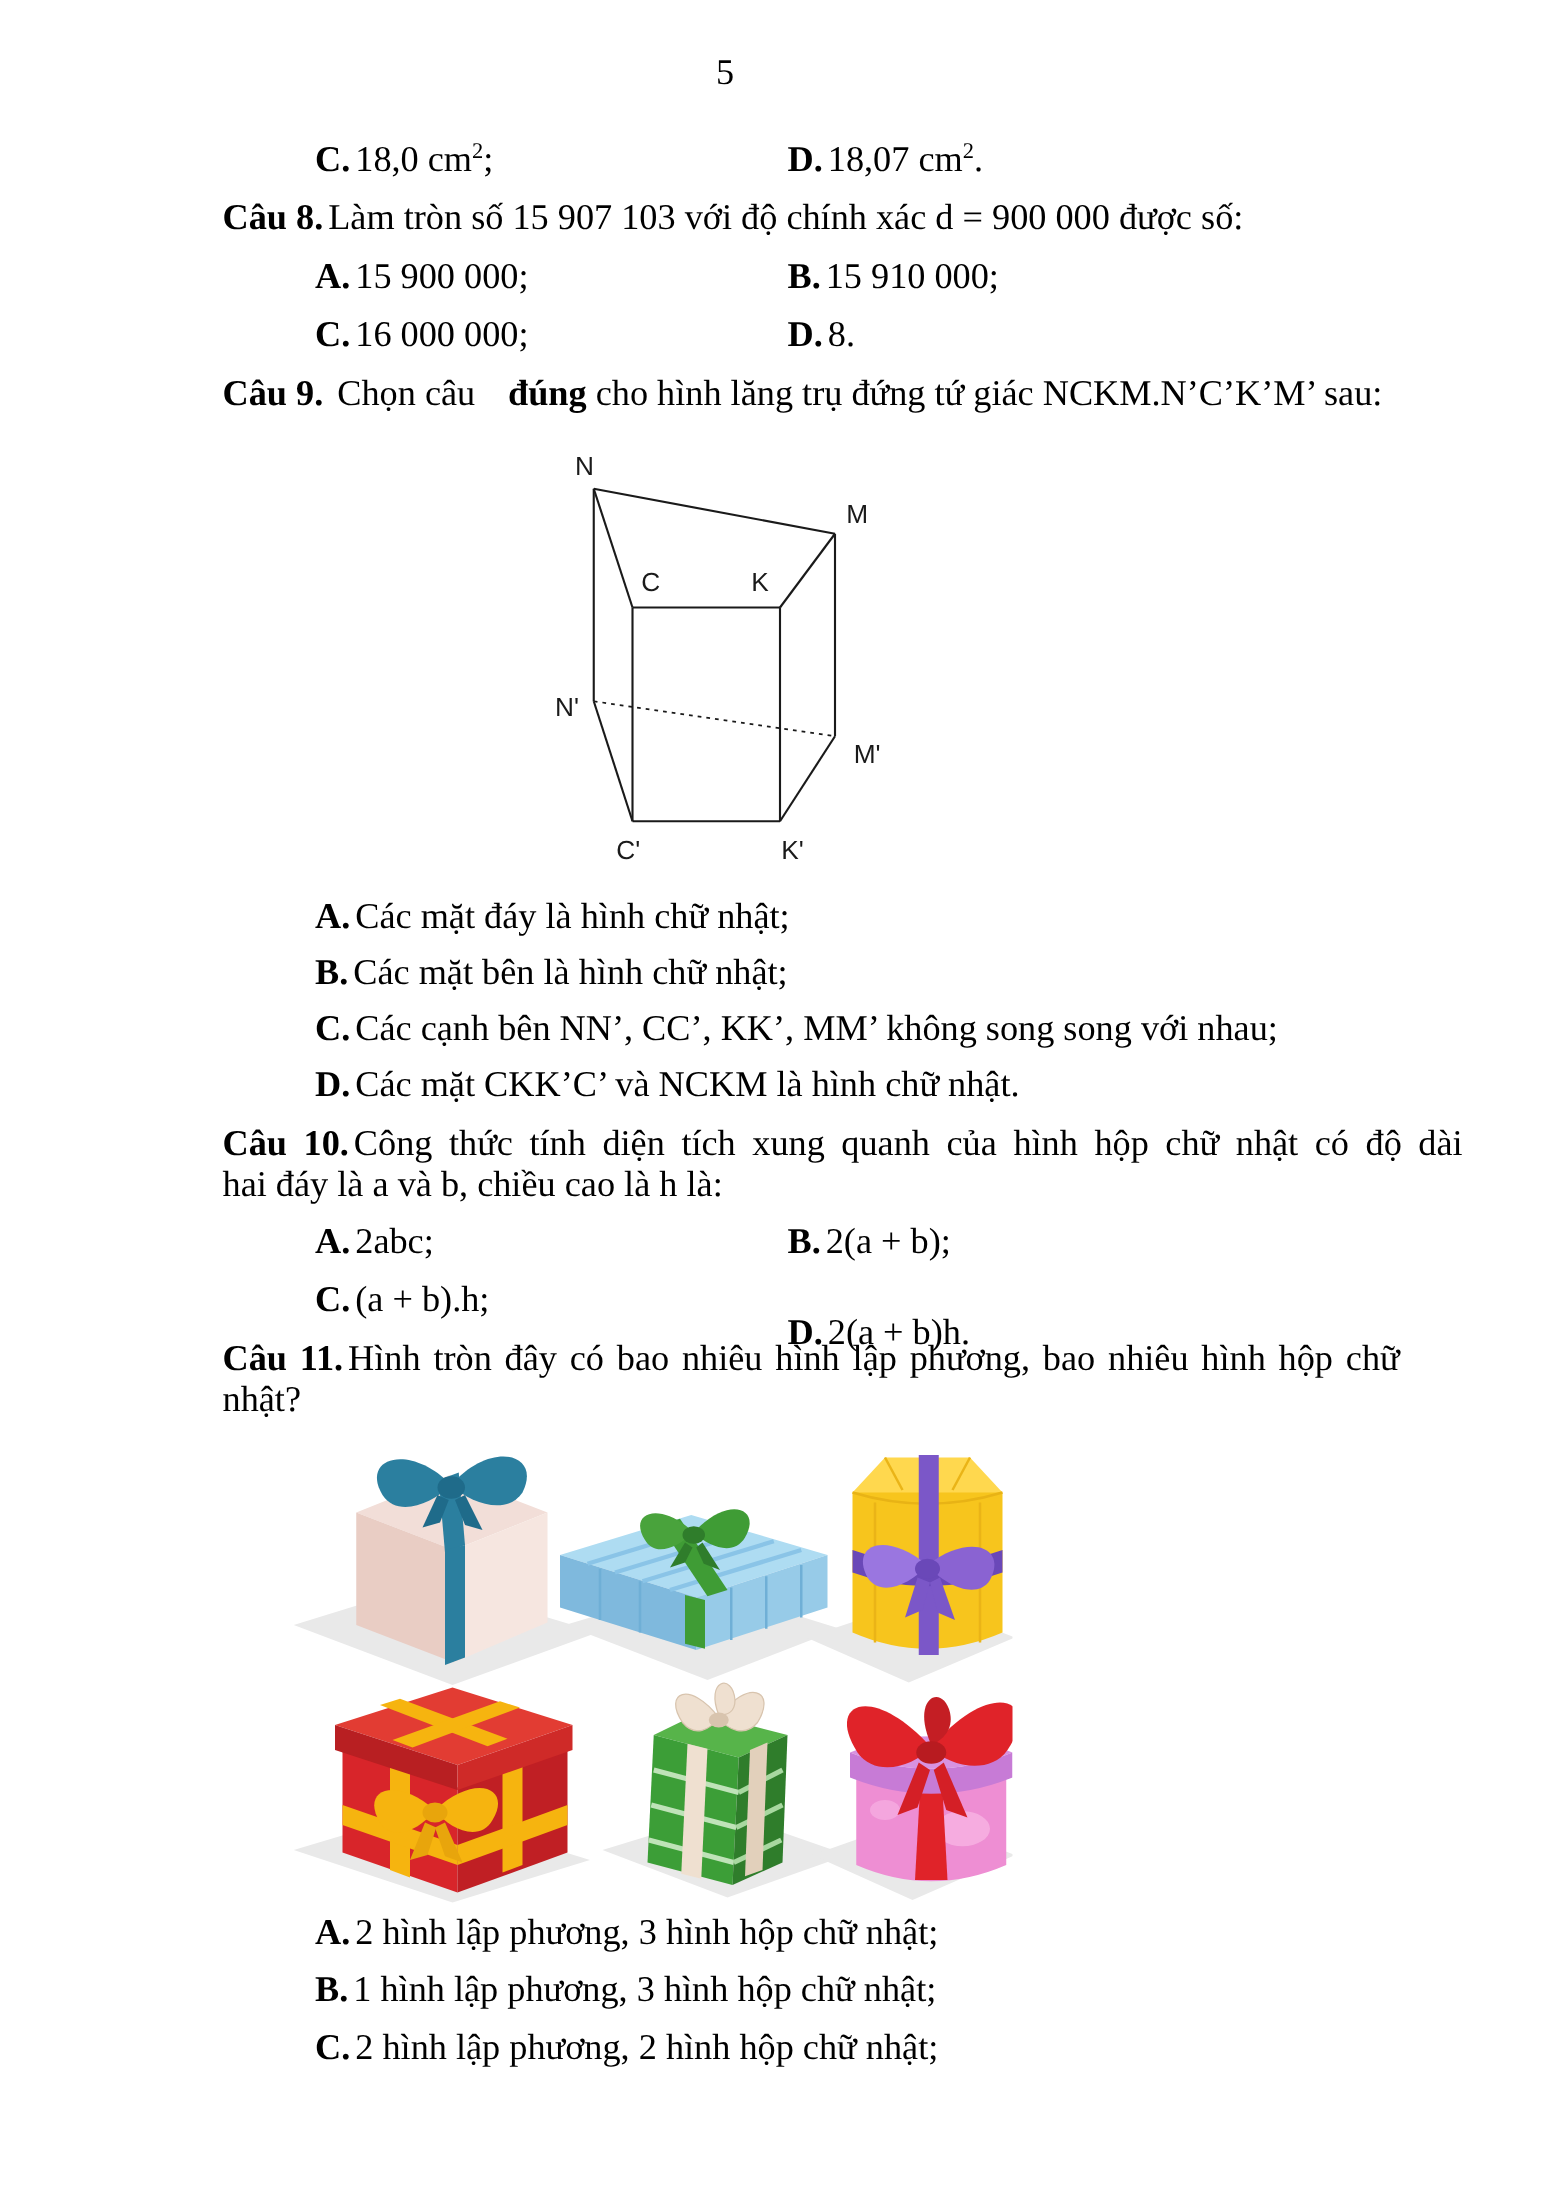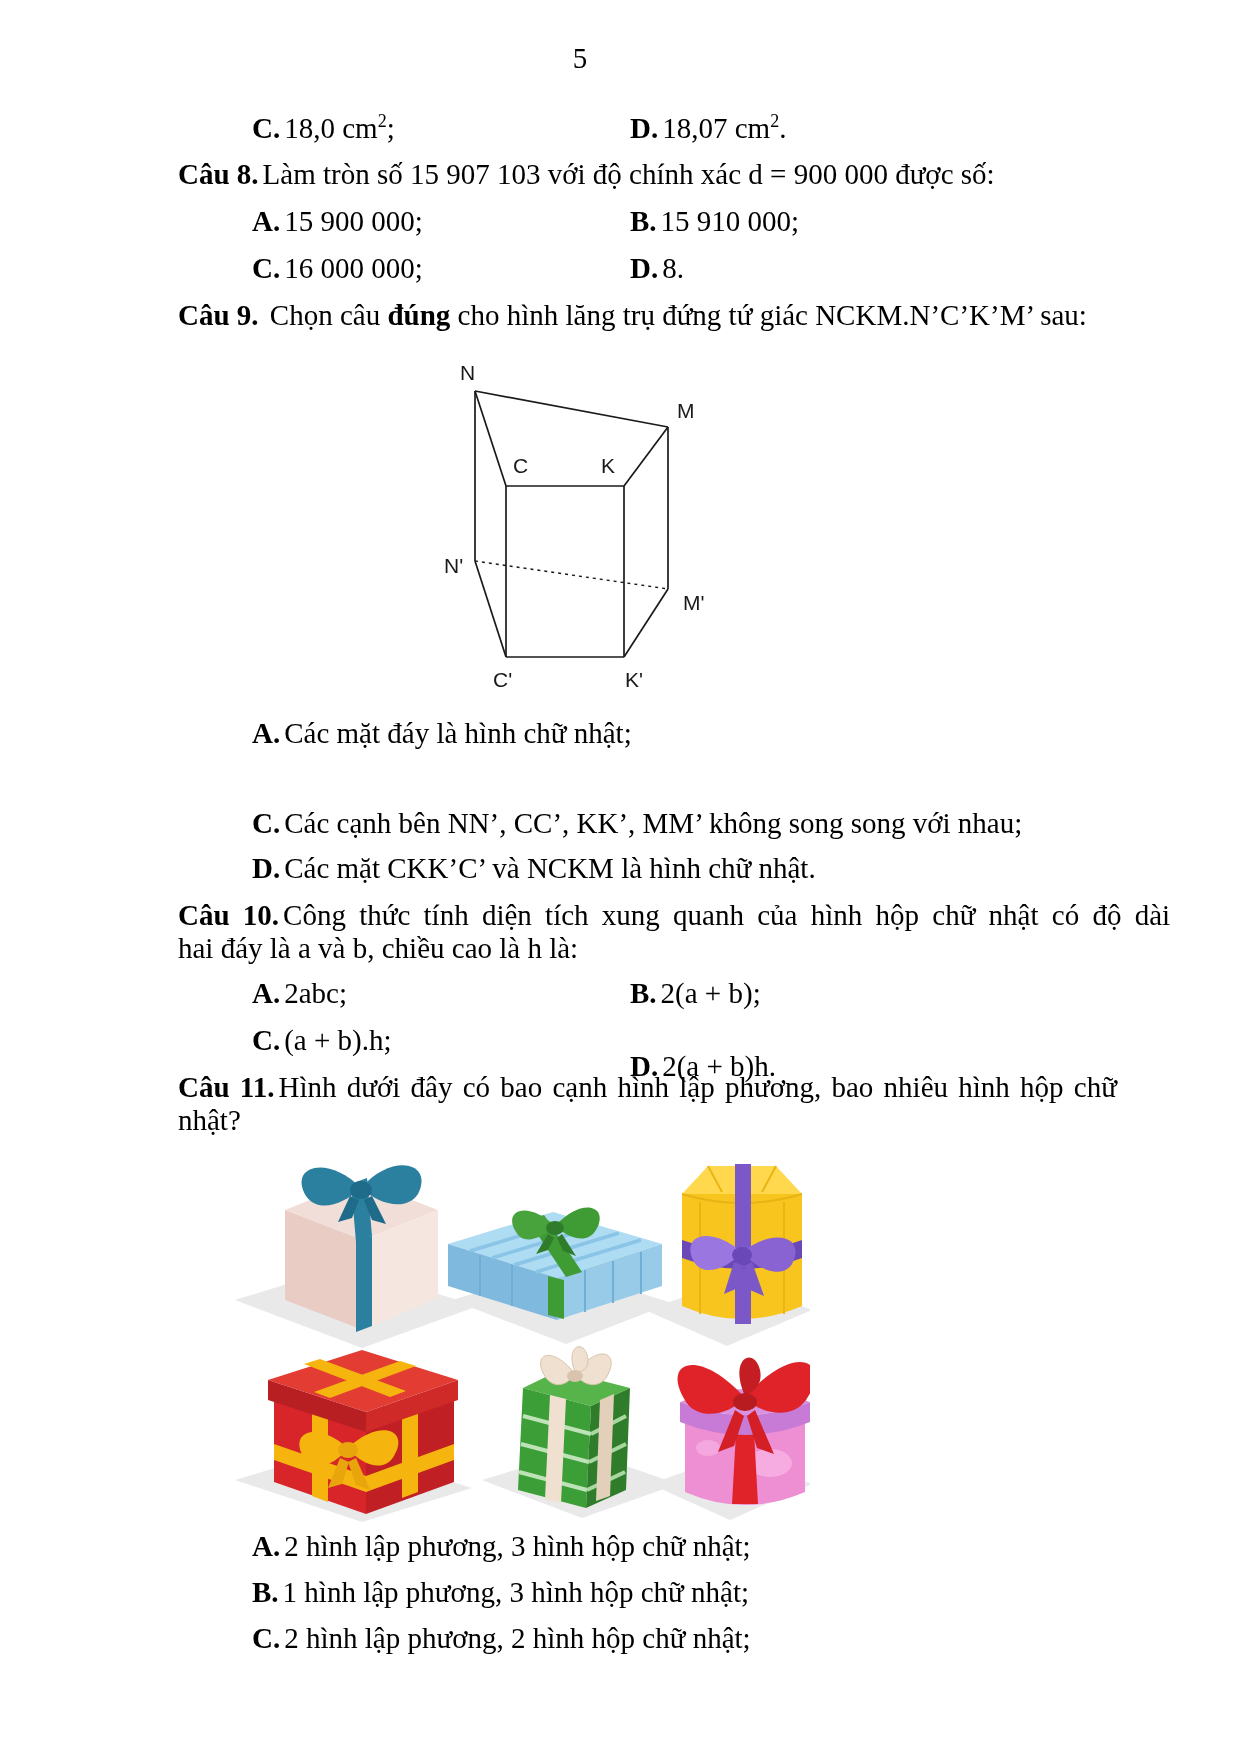--- a/index.html
+++ b/index.html
@@ -3,21 +3,21 @@
 <meta charset="utf-8">
 <style>
   html,body { margin:0; padding:0; background:#ffffff; }
   .page {
     position:relative; width:1241px; height:1755px; background:#ffffff;
     font-family:"Liberation Serif","DejaVu Serif",serif;
     color:#000000; font-size:29px; overflow:hidden;
   }
   .line { position:absolute; white-space:nowrap; line-height:1.25; }
   .lbl  { font-weight:bold; margin-right:4px; }
-  .bw   { font-weight:bold; }
+  .bw   { font-weight:bold;margin-left:19px; }
   .jst  { word-spacing:6px; }
   .jst2 { word-spacing:3px; }
   .ctr  { text-align:center; }
   sup.s { font-size:0.62em; vertical-align:super; line-height:0; }
   svg   { position:absolute; }
   .figlbl { font-family:"Liberation Sans","DejaVu Sans",sans-serif; font-size:21px; fill:#1a1a1a; }
 </style>
 </head>
 <body>
 
@@ -76,20 +76,23 @@
     <text class="figlbl" x="201" y="143">K</text>
     <text class="figlbl" x="44" y="243">N'</text>
     <text class="figlbl" x="283" y="280">M'</text>
     <text class="figlbl" x="93" y="357">C'</text>
     <text class="figlbl" x="225" y="357">K'</text>
   </svg>
 
   <div class="line" style="left:252px; top:715px;">
     <b class="lbl">A.</b><span>Các mặt đáy là hình chữ nhật;</span>
   </div>
+  <div class="line" style="left:252px; top:760px;">
+    <b class="lbl">B.</b><span>Các mặt bên là hình chữ nhật;</span>
+  </div>
   <div class="line" style="left:252px; top:805px;">
     <b class="lbl">C.</b><span>Các cạnh bên NN’, CC’, KK’, MM’ không song song với nhau;</span>
   </div>
   <div class="line" style="left:252px; top:850px;">
     <b class="lbl">D.</b><span>Các mặt CKK’C’ và NCKM là hình chữ nhật.</span>
   </div>
 
   <div class="line jst" style="left:178px; top:897px;text-align:right;">
     <b class="lbl">Câu 10.</b><span>Công thức tính diện tích xung quanh của hình hộp chữ nhật có độ dài</span>
   </div>
@@ -102,21 +105,21 @@
     <b class="lbl">B.</b><span>2(a + b);</span>
   </div>
   <div class="line" style="left:252px; top:1022px;">
     <b class="lbl">C.</b><span>(a + b).h;</span>
   </div>
   <div class="line" style="left:630px; top:1048px;">
     <b class="lbl">D.</b><span>2(a + b)h.</span>
   </div>
 
   <div class="line jst2" style="left:178px; top:1069px;">
-    <b class="lbl">Câu 11.</b><span>Hình dưới đây có bao cạnh hình lập phương, bao nhiêu hình hộp chữ</span>
+    <b class="lbl">Câu 11.</b><span>Hình tròn đây có bao nhiêu hình lập phương, bao nhiêu hình hộp chữ</span>
   </div>
   <div class="line" style="left:178px; top:1102px;">nhật?</div>
 
   <svg style="left:230px; top:1148px;" width="580" height="375" viewBox="0 0 580 375">
 
     <g fill="#e9e9e9">
       <polygon points="5,152 115,118 248,158 132,200"></polygon>
       <polygon points="222,152 330,120 442,155 336,196"></polygon>
       <polygon points="415,162 505,132 582,162 497,198"></polygon>
       <polygon points="5,332 112,300 242,340 132,374"></polygon>

